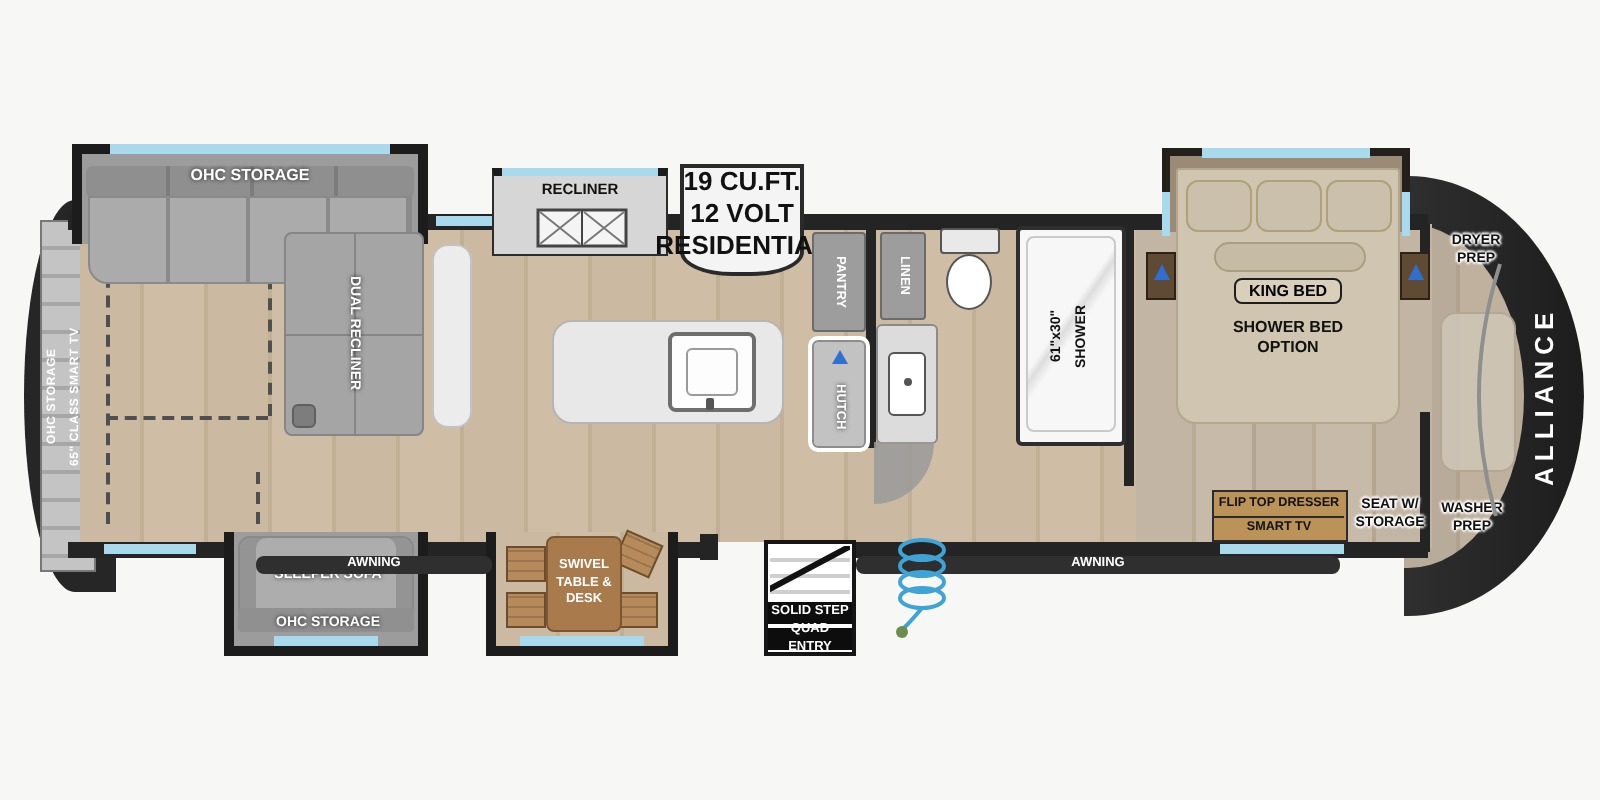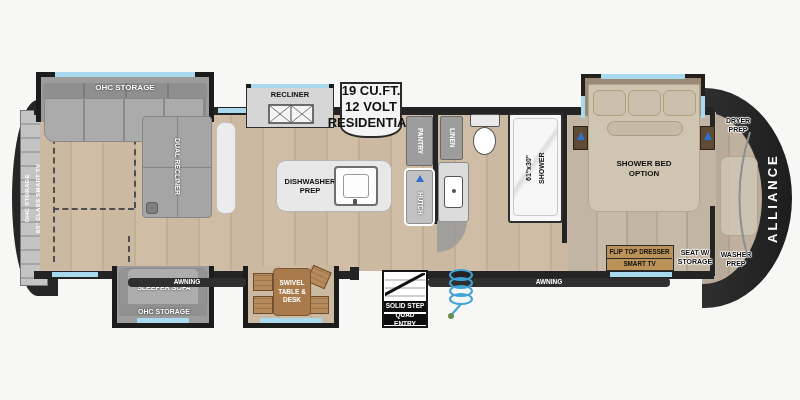--- a/index.html
+++ b/index.html
@@ -86,22 +86,20 @@
   <svg class="abs" style="left:268px;top:104px;" width="46" height="20" viewBox="0 0 46 20">
     <rect x="1" y="1" width="44" height="18" fill="#f4f4f4" stroke="#444" stroke-width="1.5"></rect>
     <line x1="23" y1="1" x2="23" y2="19" stroke="#444" stroke-width="1"></line>
     <path d="M2 2 L22 18 M22 2 L2 18 M24 2 L44 18 M44 2 L24 18" stroke="#777" stroke-width="1" fill="none"></path>
   </svg>
   <div class="abs" style="left:340px;top:82px;width:62px;height:56px;background:#f4f4f4;border:2px solid #2a2a2a;border-radius:0 0 26px 26px / 0 0 12px 12px;"></div>
   <div class="abs ctr pre lbl" style="left:342px;top:87px;width:58px;height:40px;font-size:13px;">19 CU.FT.
 12 VOLT
 RESIDENTIAL</div>
   <div class="abs" style="left:276px;top:160px;width:116px;height:52px;background:#e8e8e8;border:1px solid #b5b5b5;border-radius:10px;"></div>
-  <div class="abs ctr pre lbl" style="left:282px;top:170px;width:56px;height:32px;font-size:7.5px;">DISHWASHER
-PREP</div>
   <div class="abs" style="left:334px;top:166px;width:44px;height:40px;background:#fdfdfd;border:2px solid #6e6e6e;border-radius:4px;">
     <div class="abs" style="left:7px;top:6px;width:26px;height:24px;border:1px solid #9a9a9a;border-radius:3px;"></div>
     <div class="abs" style="left:17px;top:31px;width:4px;height:6px;background:#555;border-radius:1px;"></div>
   </div>
   <div class="abs gray-cab" style="left:406px;top:116px;width:27px;height:50px;"></div>
   <div class="abs vtd ctr wlbl" style="left:406px;top:116px;width:27px;height:50px;font-size:6.5px;">PANTRY</div>
   <div class="abs" style="left:406px;top:170px;width:27px;height:54px;background:#c2c2c2;border:1px solid #8d8d8d;outline:2px solid #fff;border-radius:3px;"></div>
   <div class="abs" style="left:416px;top:175px;width:0;height:0;border-left:4px solid transparent;border-right:4px solid transparent;border-bottom:7px solid #2f6fd0;"></div>
   <div class="abs vtd ctr wlbl shadow" style="left:406px;top:184px;width:27px;height:38px;font-size:6.5px;">HUTCH</div>
 
@@ -126,20 +124,23 @@
   <div class="abs" style="left:581px;top:74px;width:124px;height:42px;background:#9b8b76;border:4px solid #23201c;border-bottom:none;">
     <div class="abs win" style="left:16px;top:-4px;width:84px;height:5px;"></div>
   </div>
   <div class="abs win" style="left:581px;top:96px;width:4px;height:22px;"></div>
   <div class="abs win" style="left:701px;top:96px;width:4px;height:22px;"></div>
   <div class="abs" style="left:588px;top:84px;width:112px;height:128px;background:#cfc5b0;border:1px solid #b3a88f;border-radius:2px 2px 10px 10px;">
     <div class="abs" style="left:4px;top:5px;width:33px;height:26px;background:#cac0ab;border:1px solid #ada279;border-radius:6px;"></div>
     <div class="abs" style="left:39px;top:5px;width:33px;height:26px;background:#cac0ab;border:1px solid #ada279;border-radius:6px;"></div>
     <div class="abs" style="left:74px;top:5px;width:33px;height:26px;background:#cac0ab;border:1px solid #ada279;border-radius:6px;"></div>
     <div class="abs" style="left:18px;top:36px;width:76px;height:15px;background:#c6bba4;border:1px solid #a99d82;border-radius:8px;"></div>
+  </div>
+  <div class="abs ctr" style="left:588px;top:138px;width:112px;height:14px;">
+    <span style="font-size:8px;font-weight:bold;border:1.5px solid #1d1d1d;border-radius:4px;padding:1px 6px;background:rgba(223,214,195,.6);">KING BED</span>
   </div>
   <div class="abs ctr pre lbl" style="left:606px;top:156px;width:76px;height:26px;font-size:8px;">SHOWER BED
 OPTION</div>
   <div class="abs" style="left:573px;top:126px;width:15px;height:24px;background:#5f4a33;border:1px solid #2e2217;">
     <div class="abs" style="left:3px;top:5px;width:0;height:0;border-left:4px solid transparent;border-right:4px solid transparent;border-bottom:8px solid #2f6fd0;"></div>
   </div>
   <div class="abs" style="left:700px;top:126px;width:15px;height:24px;background:#5f4a33;border:1px solid #2e2217;">
     <div class="abs" style="left:3px;top:5px;width:0;height:0;border-left:4px solid transparent;border-right:4px solid transparent;border-bottom:8px solid #2f6fd0;"></div>
   </div>
   <div class="abs" style="left:606px;top:245px;width:68px;height:26px;background:#bb9257;border:1.5px solid #2b2b2b;">

